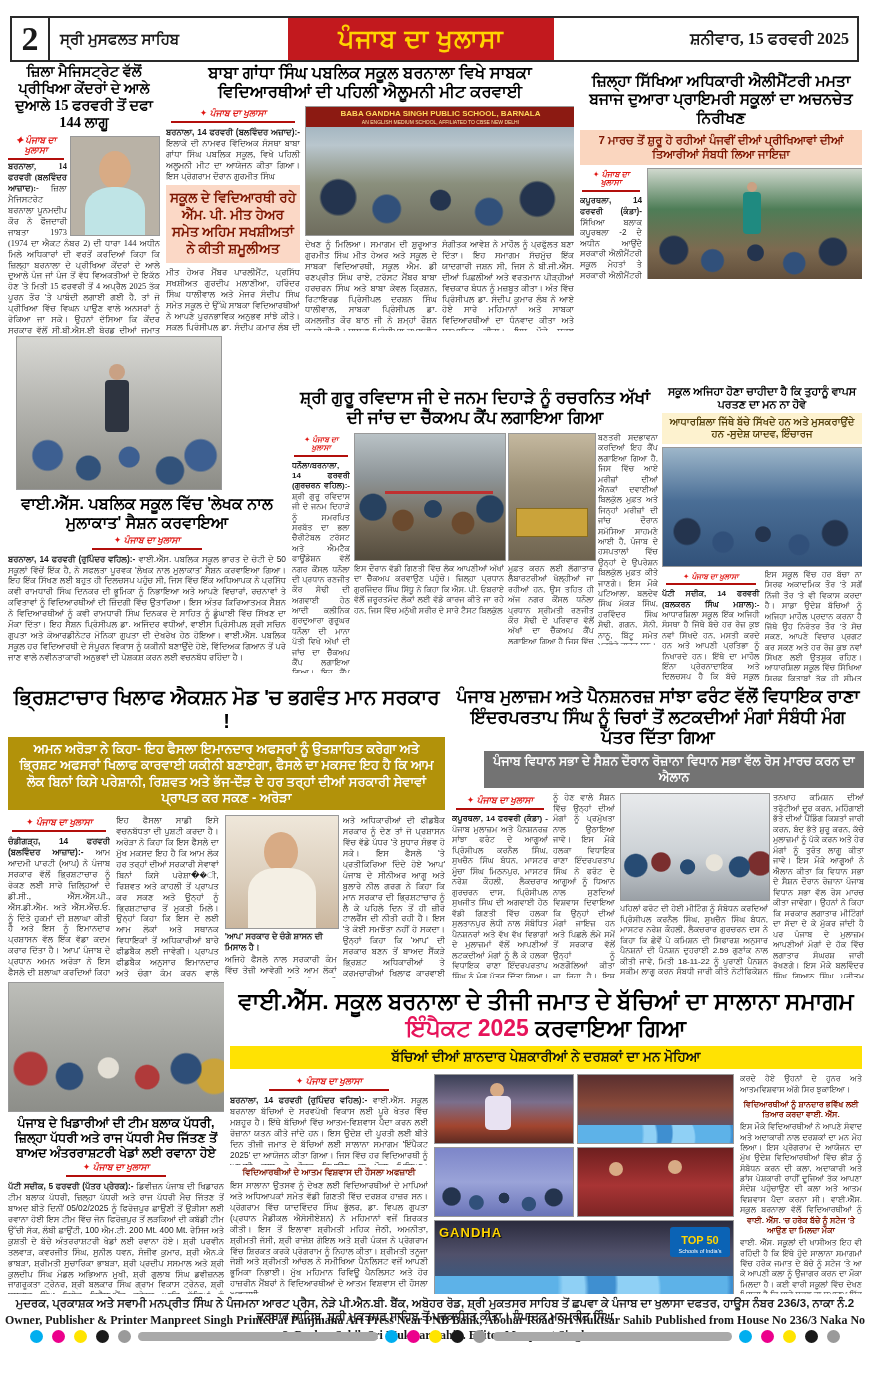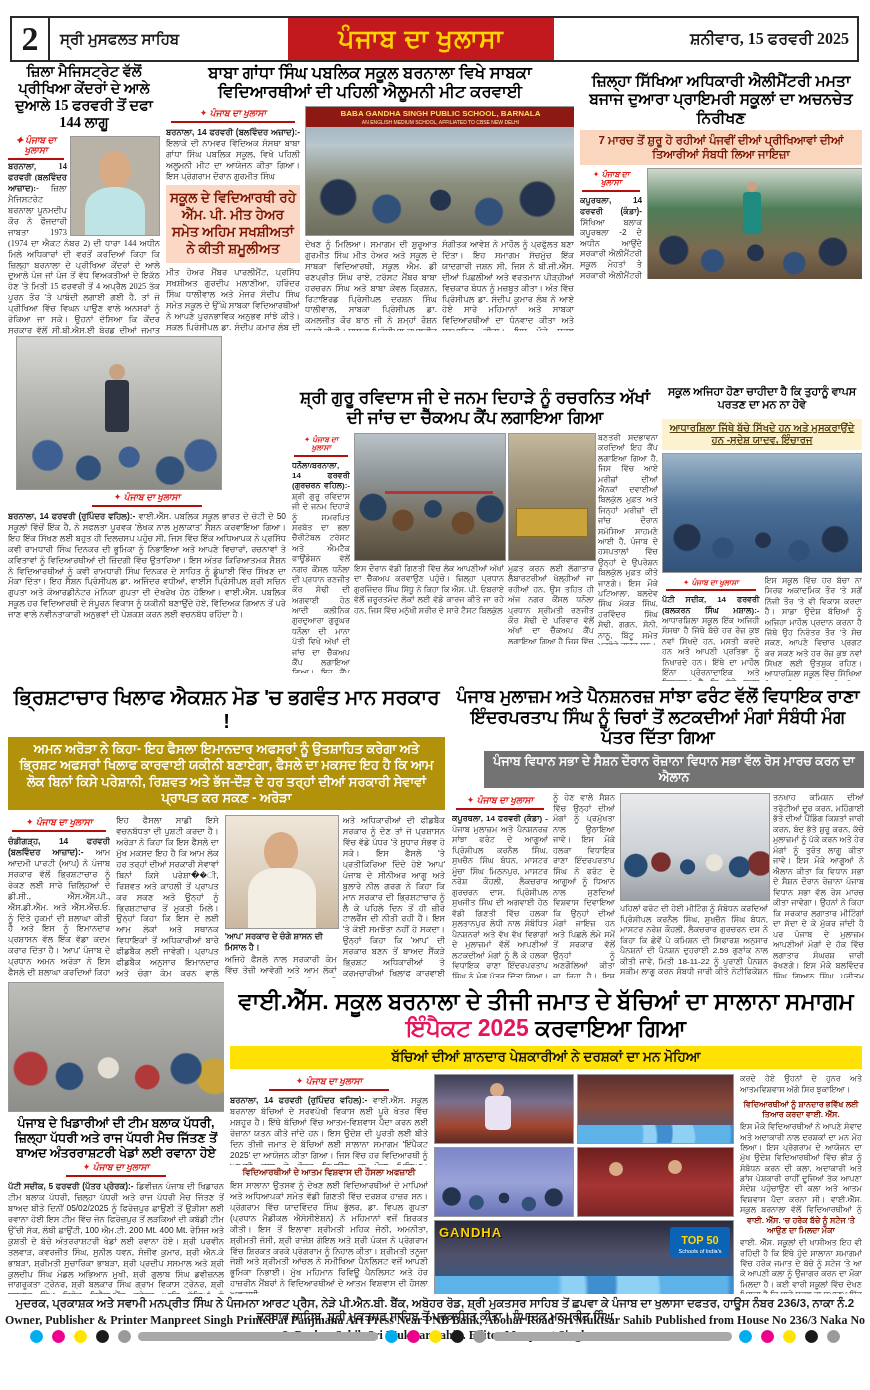--- a/index.html
+++ b/index.html
@@ -153,20 +153,21 @@
       </div>
     </div>
   </div>
 
   <div class="art" style="left:8px;top:336px;width:278px;height:368px;">
     <div class="ph ph-hall" style="width:204px;height:152px;margin-left:8px;">
       <div style="position:absolute;left:45%;top:18%;width:16px;height:16px;border-radius:50%;background:#c9a184;"></div>
       <div style="position:absolute;left:43%;top:28%;width:24px;height:52px;background:#2e3440;border-radius:4px;"></div>
       <div class="dots" style="background:radial-gradient(circle at 15% 60%,#3d5f91 8%,transparent 9%),radial-gradient(circle at 35% 75%,#32527a 8%,transparent 9%),radial-gradient(circle at 55% 62%,#3d5f91 8%,transparent 9%),radial-gradient(circle at 75% 78%,#32527a 8%,transparent 9%),radial-gradient(circle at 90% 60%,#3d5f91 8%,transparent 9%);height:55%;"></div>
     </div>
+    <div class="hl" style="font-size:16px;margin-top:5px;">ਵਾਈ.ਐੱਸ. ਪਬਲਿਕ ਸਕੂਲ ਵਿੱਚ 'ਲੇਖਕ ਨਾਲ ਮੁਲਾਕਾਤ' ਸੈਸ਼ਨ ਕਰਵਾਇਆ</div>
     <div class="plogo" style="width:110px;">✦ ਪੰਜਾਬ ਦਾ ਖੁਲਾਸਾ</div>
     <div class="bodytxt" style="height:128px;overflow:hidden;">
       <span class="dl">ਬਰਨਾਲਾ, 14 ਫਰਵਰੀ (ਰੁਪਿੰਦਰ ਵਹਿਲ):-</span>
       <span>ਵਾਈ.ਐੱਸ. ਪਬਲਿਕ ਸਕੂਲ ਭਾਰਤ ਦੇ ਚੋਟੀ ਦੇ 50 ਸਕੂਲਾਂ ਵਿੱਚੋਂ ਇੱਕ ਹੈ, ਨੇ ਸਫਲਤਾ ਪੂਰਵਕ 'ਲੇਖਕ ਨਾਲ ਮੁਲਾਕਾਤ' ਸੈਸ਼ਨ ਕਰਵਾਇਆ ਗਿਆ। ਇਹ ਇੱਕ ਸਿੱਖਣ ਲਈ ਬਹੁਤ ਹੀ ਦਿਲਚਸਪ ਪਹੁੰਚ ਸੀ, ਜਿਸ ਵਿੱਚ ਇੱਕ ਅਧਿਆਪਕ ਨੇ ਪ੍ਰਸਿੱਧ ਕਵੀ ਰਾਮਧਾਰੀ ਸਿੰਘ ਦਿਨਕਰ ਦੀ ਭੂਮਿਕਾ ਨੂੰ ਨਿਭਾਇਆ ਅਤੇ ਆਪਣੇ ਵਿਚਾਰਾਂ, ਰਚਨਾਵਾਂ ਤੇ ਕਵਿਤਾਵਾਂ ਨੂੰ ਵਿਦਿਆਰਥੀਆਂ ਦੀ ਜ਼ਿੰਦਗੀ ਵਿੱਚ ਉਤਾਰਿਆ। ਇਸ ਅੰਤਰ ਕਿਰਿਆਤਮਕ ਸੈਸ਼ਨ ਨੇ ਵਿਦਿਆਰਥੀਆਂ ਨੂੰ ਕਵੀ ਰਾਮਧਾਰੀ ਸਿੰਘ ਦਿਨਕਰ ਦੇ ਸਾਹਿਤ ਨੂੰ ਡੂੰਘਾਈ ਵਿੱਚ ਸਿੱਖਣ ਦਾ ਮੌਕਾ ਦਿੱਤਾ। ਇਹ ਸੈਸ਼ਨ ਪ੍ਰਿੰਸੀਪਲ ਡਾ. ਅਜਿੰਦਰ ਵਧੀਆਂ, ਵਾਈਸ ਪ੍ਰਿੰਸੀਪਲ ਸ਼੍ਰੀ ਸਚਿਨ ਗੁਪਤਾ ਅਤੇ ਕੋਆਰਡੀਨੇਟਰ ਮੋਨਿਕਾ ਗੁਪਤਾ ਦੀ ਦੇਖਰੇਖ ਹੇਠ ਹੋਇਆ। ਵਾਈ.ਐੱਸ. ਪਬਲਿਕ ਸਕੂਲ ਹਰ ਵਿਦਿਆਰਥੀ ਦੇ ਸੰਪੂਰਨ ਵਿਕਾਸ ਨੂੰ ਯਕੀਨੀ ਬਣਾਉਂਦੇ ਹੋਏ, ਵਿੱਦਿਅਕ ਗਿਆਨ ਤੋਂ ਪਰੇ ਜਾਣ ਵਾਲੇ ਨਵੀਨਤਾਕਾਰੀ ਅਨੁਭਵਾਂ ਦੀ ਪੇਸ਼ਕਸ਼ ਕਰਨ ਲਈ ਵਚਨਬੱਧ ਰਹਿੰਦਾ ਹੈ।</span>
     </div>
   </div>
 
   <div class="art" style="left:292px;top:388px;width:366px;height:292px;">
     <div class="hl" style="font-size:17px;">ਸ਼੍ਰੀ ਗੁਰੂ ਰਵਿਦਾਸ ਜੀ ਦੇ ਜਨਮ ਦਿਹਾੜੇ ਨੂੰ ਰਚਰਨਿਤ ਅੱਖਾਂ ਦੀ ਜਾਂਚ ਦਾ ਚੈੱਕਅਪ ਕੈਂਪ ਲਗਾਇਆ ਗਿਆ</div>
     <div class="cols" style="margin-top:5px;gap:4px;">
@@ -189,21 +190,21 @@
           <div style="position:absolute;left:8%;bottom:18%;right:8%;height:22%;background:#caa33a;border:1px solid #8a6d1e;"></div>
         </div>
         <div class="bodytxt" style="font-size:8px;margin-top:3px;height:80px;overflow:hidden;">ਮੁਫ਼ਤ ਕਰਨ ਲਈ ਲੱਗਾਤਾਰ ਲੈਬਾਰਟਰੀਆਂ ਖੋਲ੍ਹੀਆਂ ਜਾ ਰਹੀਆਂ ਹਨ, ਉਸ ਤਹਿਤ ਹੀ ਅੱਜ ਨਗਰ ਕੌਂਸਲ ਧਨੌਲਾ ਪ੍ਰਧਾਨ ਸ੍ਰੀਮਤੀ ਰਣਜੀਤ ਕੌਰ ਸੋਢੀ ਦੇ ਪਰਿਵਾਰ ਵੱਲੋਂ ਅੱਖਾਂ ਦਾ ਚੈੱਕਅਪ ਕੈਂਪ ਲਗਾਇਆ ਗਿਆ ਹੈ ਜਿਸ ਵਿੱਚ ਸੈਂਕੜੇ ਮਰੀਜ਼ਾਂ ਨੇ ਲਾਹਾ ਲਿਆ। ਪ੍ਰਧਾਨ ਦੇ ਬੇਟੇ ਹਰਦੀਪ ਸਿੰਘ ਸੋਢੀ ਨੇ ਕਿਹਾ ਕਿ ਸਰਬੱਤ ਦਾ ਭਲਾ ਚੈਰੀਟੇਬਲ ਟਰੱਸਟ ਵੱਲੋਂ ਲਾਈ</div>
       </div>
       <div class="bodytxt" style="flex:1;font-size:8px;height:212px;overflow:hidden;">ਬਣਤਰੀ ਸਦਭਾਵਨਾ ਕਰਦਿਆਂ ਇਹ ਕੈਂਪ ਲਗਾਇਆ ਗਿਆ ਹੈ, ਜਿਸ ਵਿੱਚ ਆਏ ਮਰੀਜ਼ਾਂ ਦੀਆਂ ਐਨਕਾਂ ਦਵਾਈਆਂ ਬਿਲਕੁੱਲ ਮੁਫ਼ਤ ਅਤੇ ਜਿਨ੍ਹਾਂ ਮਰੀਜ਼ਾਂ ਦੀ ਜਾਂਚ ਦੌਰਾਨ ਸਮੱਸਿਆ ਸਾਹਮਣੇ ਆਈ ਹੈ, ਪੰਜਾਬ ਦੇ ਹਸਪਤਾਲਾਂ ਵਿੱਚ ਉਨ੍ਹਾਂ ਦੇ ਉਪਰੇਸ਼ਨ ਬਿਲਕੁੱਲ ਮੁਫ਼ਤ ਕੀਤੇ ਜਾਣਗੇ। ਇਸ ਮੌਕੇ ਪਟਿਆਲਾ, ਬਲਦੇਵ ਸਿੰਘ ਮੱਕੜ ਸਿੰਘ, ਹਰਵਿੰਦਰ ਸਿੰਘ ਸੋਢੀ, ਗਗਨ, ਸੋਨੀ, ਨਾਨੂ, ਬਿੱਟੂ ਸਮੇਤ ਪਤਵੰਤੇ ਹਾਜ਼ਰ ਸਨ।</div>
     </div>
   </div>
 
   <div class="art" style="left:662px;top:385px;width:200px;height:296px;">
     <div class="hl" style="font-size:11px;">ਸਕੂਲ ਅਜਿਹਾ ਹੋਣਾ ਚਾਹੀਦਾ ਹੈ ਕਿ ਤੁਹਾਨੂੰ ਵਾਪਸ ਪਰਤਣ ਦਾ ਮਨ ਨਾ ਹੋਵੇ</div>
-    <div class="bar bar-cream" style="font-size:10px;padding:3px 2px;margin-top:8px;text-decoration:underline;">ਆਧਾਰਸ਼ਿਲਾ ਜਿੱਥੇ ਬੱਚੇ ਸਿੱਖਦੇ ਹਨ ਅਤੇ ਮੁਸਕਰਾਉਂਦੇ ਹਨ -ਸੁਦੇਸ਼ ਯਾਦਵ, ਇੰਚਾਰਜ</div>
+    <div class="bar bar-cream" style="font-size:10px;padding:3px 2px;margin-top:2px;">ਆਧਾਰਸ਼ਿਲਾ ਜਿੱਥੇ ਬੱਚੇ ਸਿੱਖਦੇ ਹਨ ਅਤੇ ਮੁਸਕਰਾਉਂਦੇ ਹਨ -ਸੁਦੇਸ਼ ਯਾਦਵ, ਇੰਚਾਰਜ</div>
     <div class="ph ph-crowd" style="width:100%;height:118px;margin-top:3px;">
       <div class="dots"></div>
     </div>
     <div class="cols" style="margin-top:3px;">
       <div style="flex:1;">
         <div class="plogo" style="font-size:7.5px;">✦ ਪੰਜਾਬ ਦਾ ਖੁਲਾਸਾ</div>
         <div class="bodytxt" style="font-size:8px;height:96px;overflow:hidden;">
           <span class="dl">ਪੱਟੀ ਸਦੀਕ, 14 ਫਰਵਰੀ (ਬਲਕਰਨ ਸਿੰਘ ਮਸ਼ਾਲ):-</span>
           <span>ਆਧਾਰਸ਼ਿਲਾ ਸਕੂਲ ਇੱਕ ਅਜਿਹੀ ਸੰਸਥਾ ਹੈ ਜਿੱਥੇ ਬੱਚੇ ਹਰ ਰੋਜ਼ ਕੁਝ ਨਵਾਂ ਸਿੱਖਦੇ ਹਨ, ਮਸਤੀ ਕਰਦੇ ਹਨ ਅਤੇ ਆਪਣੀ ਪ੍ਰਤਿਭਾ ਨੂੰ ਨਿਖਾਰਦੇ ਹਨ। ਇੱਥੇ ਦਾ ਮਾਹੌਲ ਇੰਨਾ ਪ੍ਰੇਰਨਾਦਾਇਕ ਅਤੇ ਦਿਲਚਸਪ ਹੈ ਕਿ ਬੱਚੇ ਸਕੂਲ ਆਉਣ ਤੋਂ ਬਾਅਦ ਘਰ ਜਾਣਾ ਵੀ ਨਹੀਂ ਚਾਹੁੰਦੇ। ਸਿੱਖਿਆ ਦੇ ਨਾਲ-ਨਾਲ ਮਨੋਰੰਜਨ, ਸਿਰਜਣਾਤਮਕਤਾ ਅਤੇ ਨਵੀਨਤਾ ਨੂੰ ਉਤਸ਼ਾਹਿਤ ਕਰਨ ਵਾਲੇ</span>
         </div>

